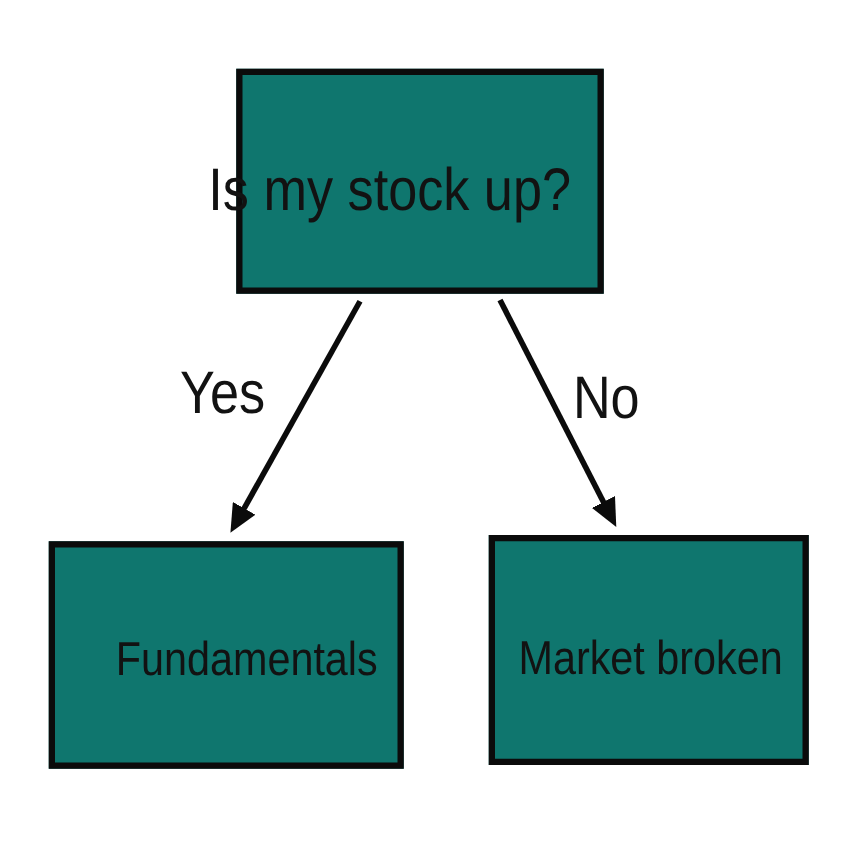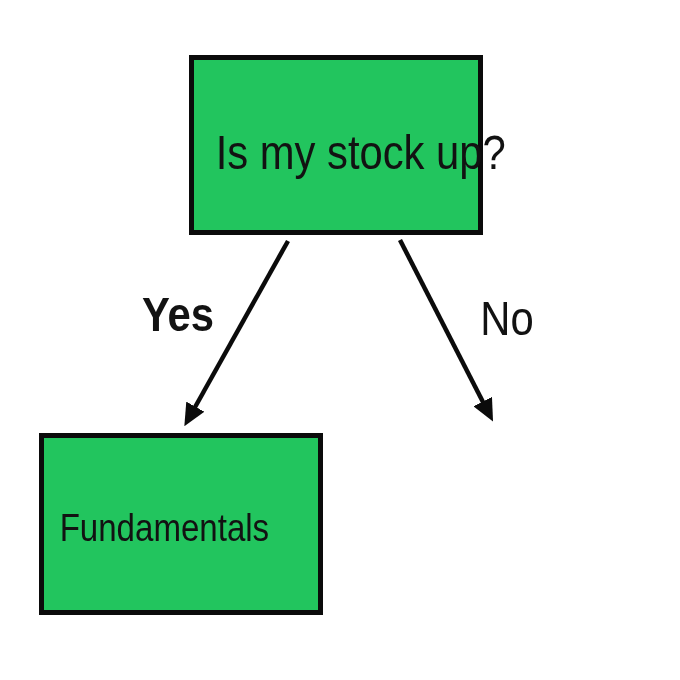--- a/index.html
+++ b/index.html
@@ -13,24 +13,24 @@
     height: 680px;
     background: #ffffff;
     overflow: hidden;
     font-family: "Liberation Sans", sans-serif;
     color: #121212;
   }
   .node {
     position: absolute;
     box-sizing: border-box;
     border: 5px solid #0b0b0b;
-    background: #22c55e;
+    background: #0f766e;
     display: flex;
     align-items: center;
-    justify-content: flex-start;
+    justify-content: flex-end;
     text-align: center;
   }
   .node-root {
     left: 189px;
     top: 55px;
     width: 294px;
     height: 180px;
     font-size: 48px;
     padding-top: 15px;
   }
@@ -56,22 +56,22 @@
     transform-origin: center;
     white-space: nowrap;
     line-height: 1;
   }
   .edge-label {
     position: absolute;
     font-size: 48px;
     line-height: 1;
     transform: translate(-50%, -50%);
   }
-  .edge-label-yes { left: 178px; top: 315px; font-weight: bold; }
-  .edge-label-no  { left: 507px; top: 319px; }
+  .edge-label-yes { left: 178px; top: 315px; }
+  .edge-label-no  { left: 485px; top: 319px; }
   .connectors {
     position: absolute;
     left: 0;
     top: 0;
     width: 680px;
     height: 680px;
     pointer-events: none;
   }
   .connectors line {
     stroke-width: 4.5;
@@ -100,14 +100,17 @@
   <div class="edge-label edge-label-yes">
     <span class="txt">Yes</span>
   </div>
   <div class="edge-label edge-label-no">
     <span class="txt">No</span>
   </div>
 
   <div class="node node-leaf-left">
     <span class="txt">Fundamentals</span>
   </div>
+  <div class="node node-leaf-right">
+    <span class="txt">Market broken</span>
+  </div>
 
 </div>
 
 </body></html>

